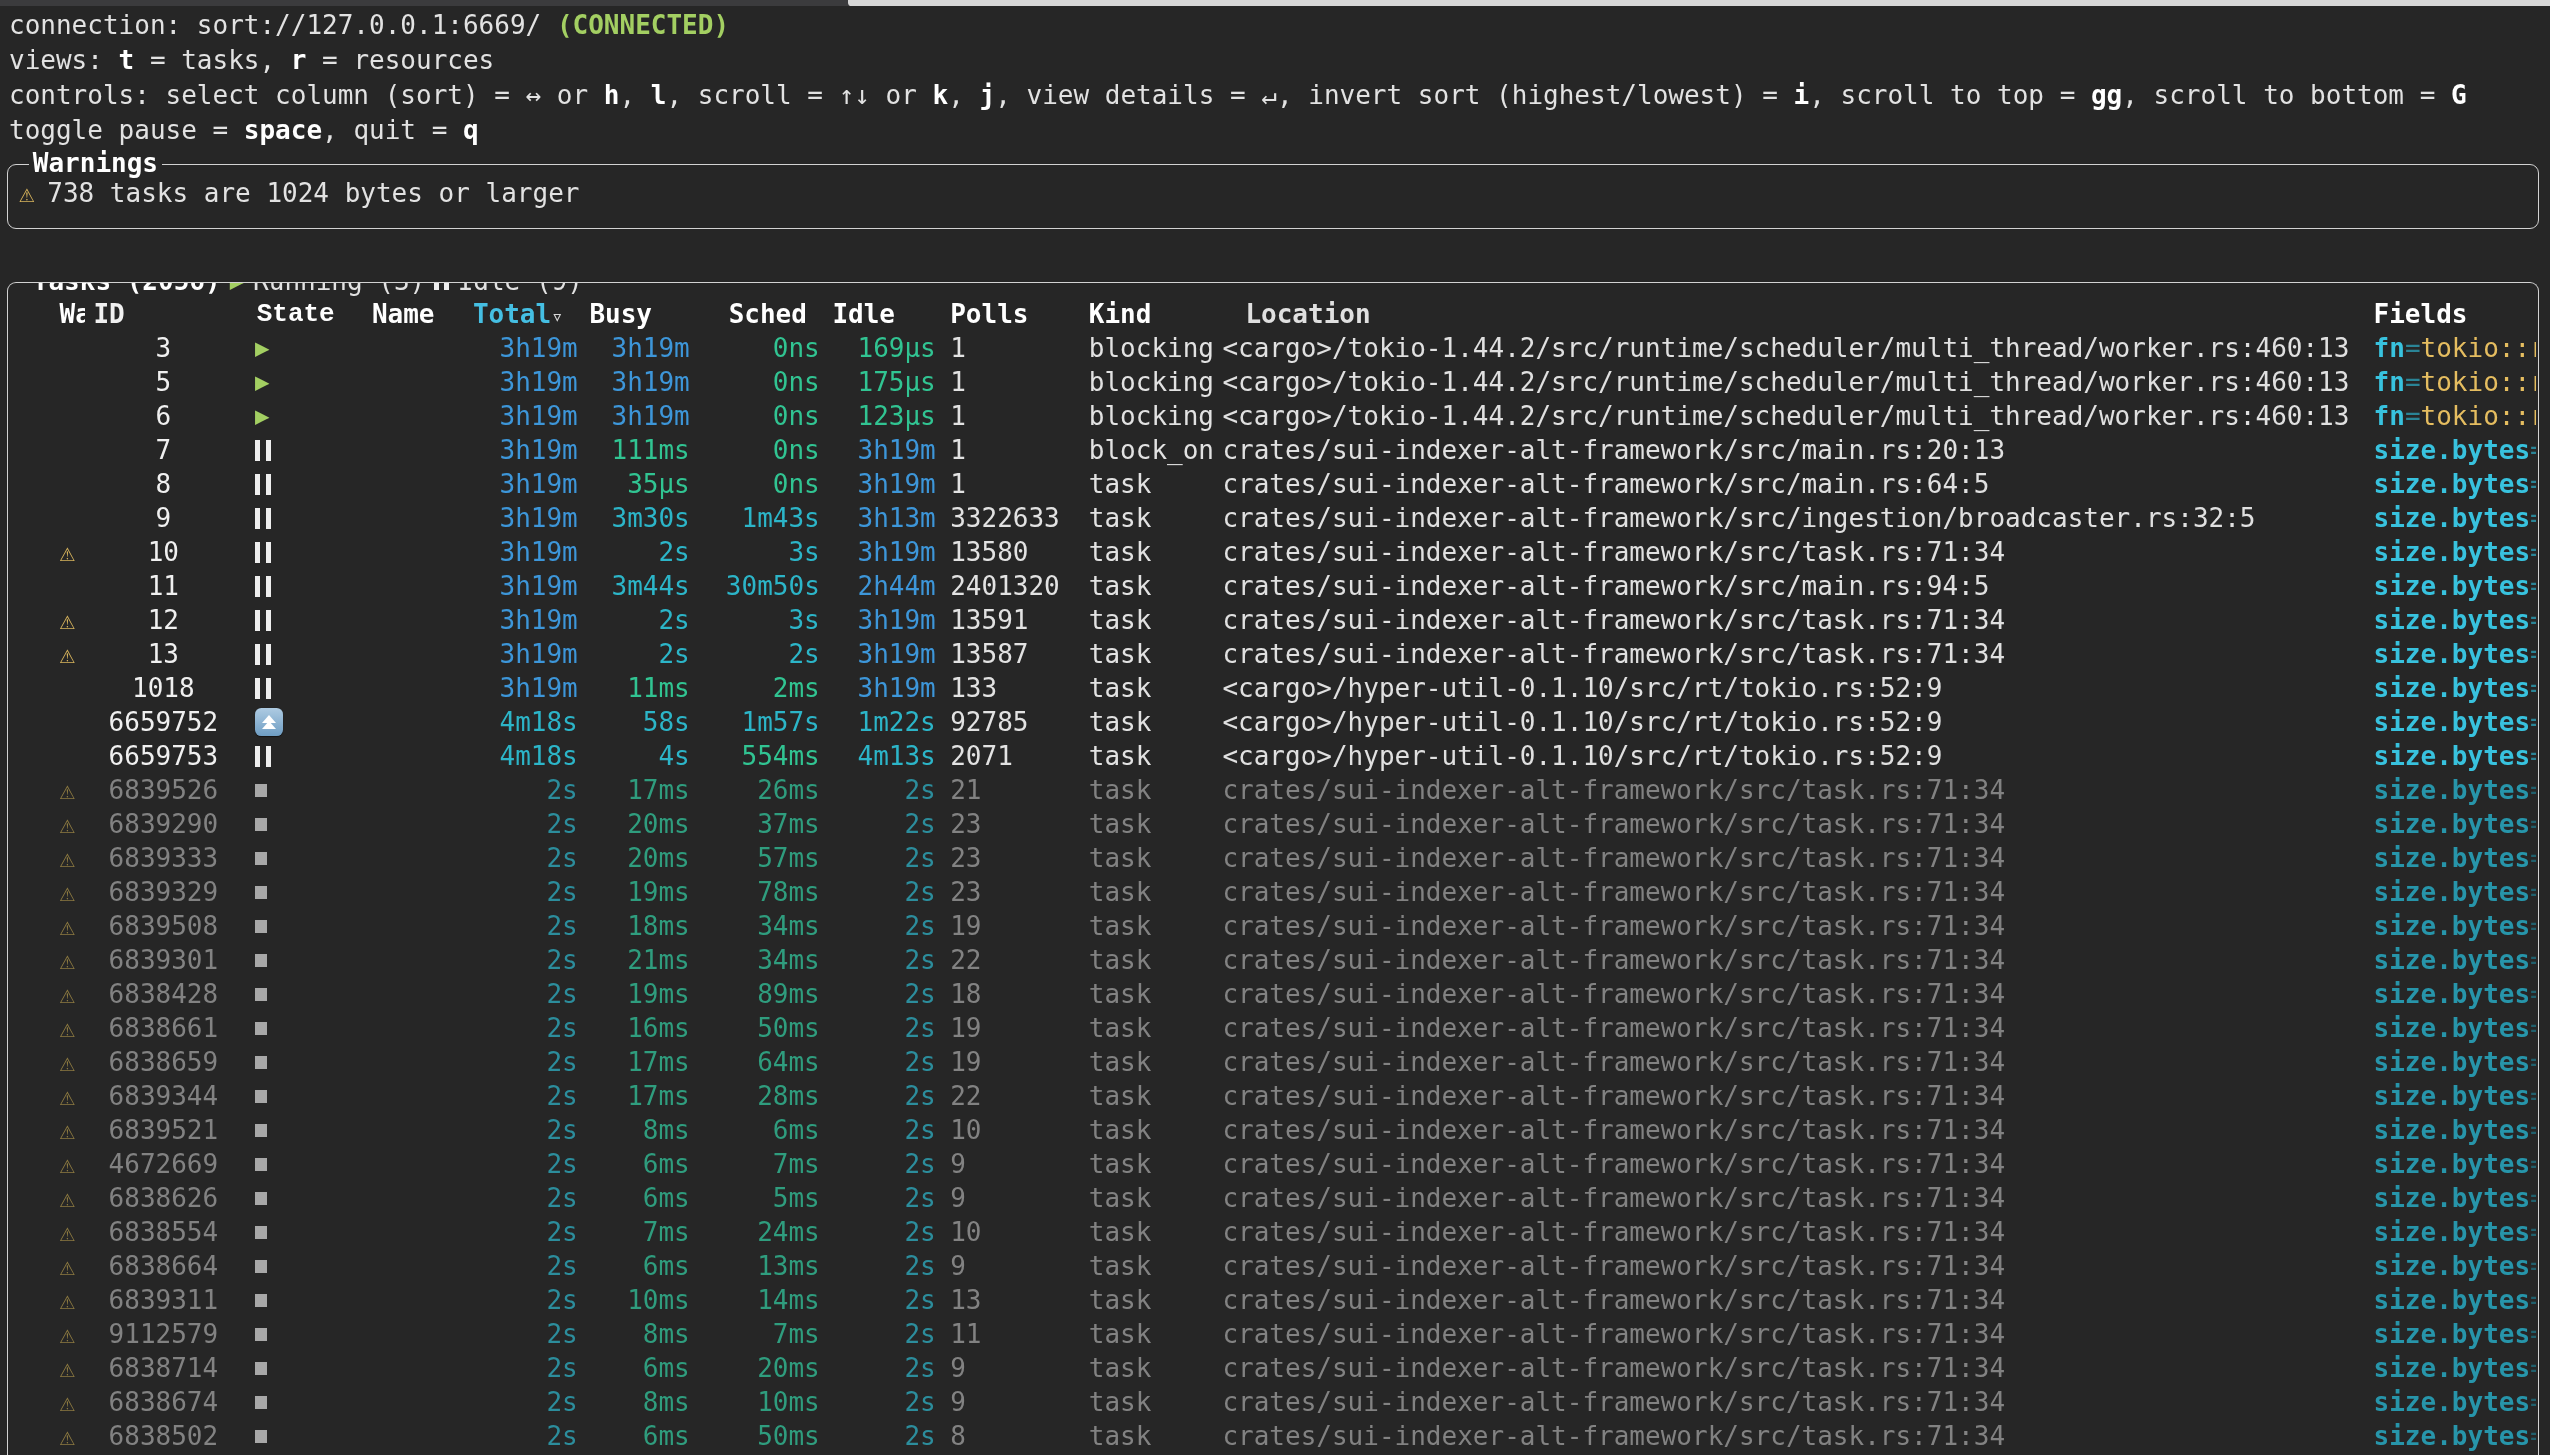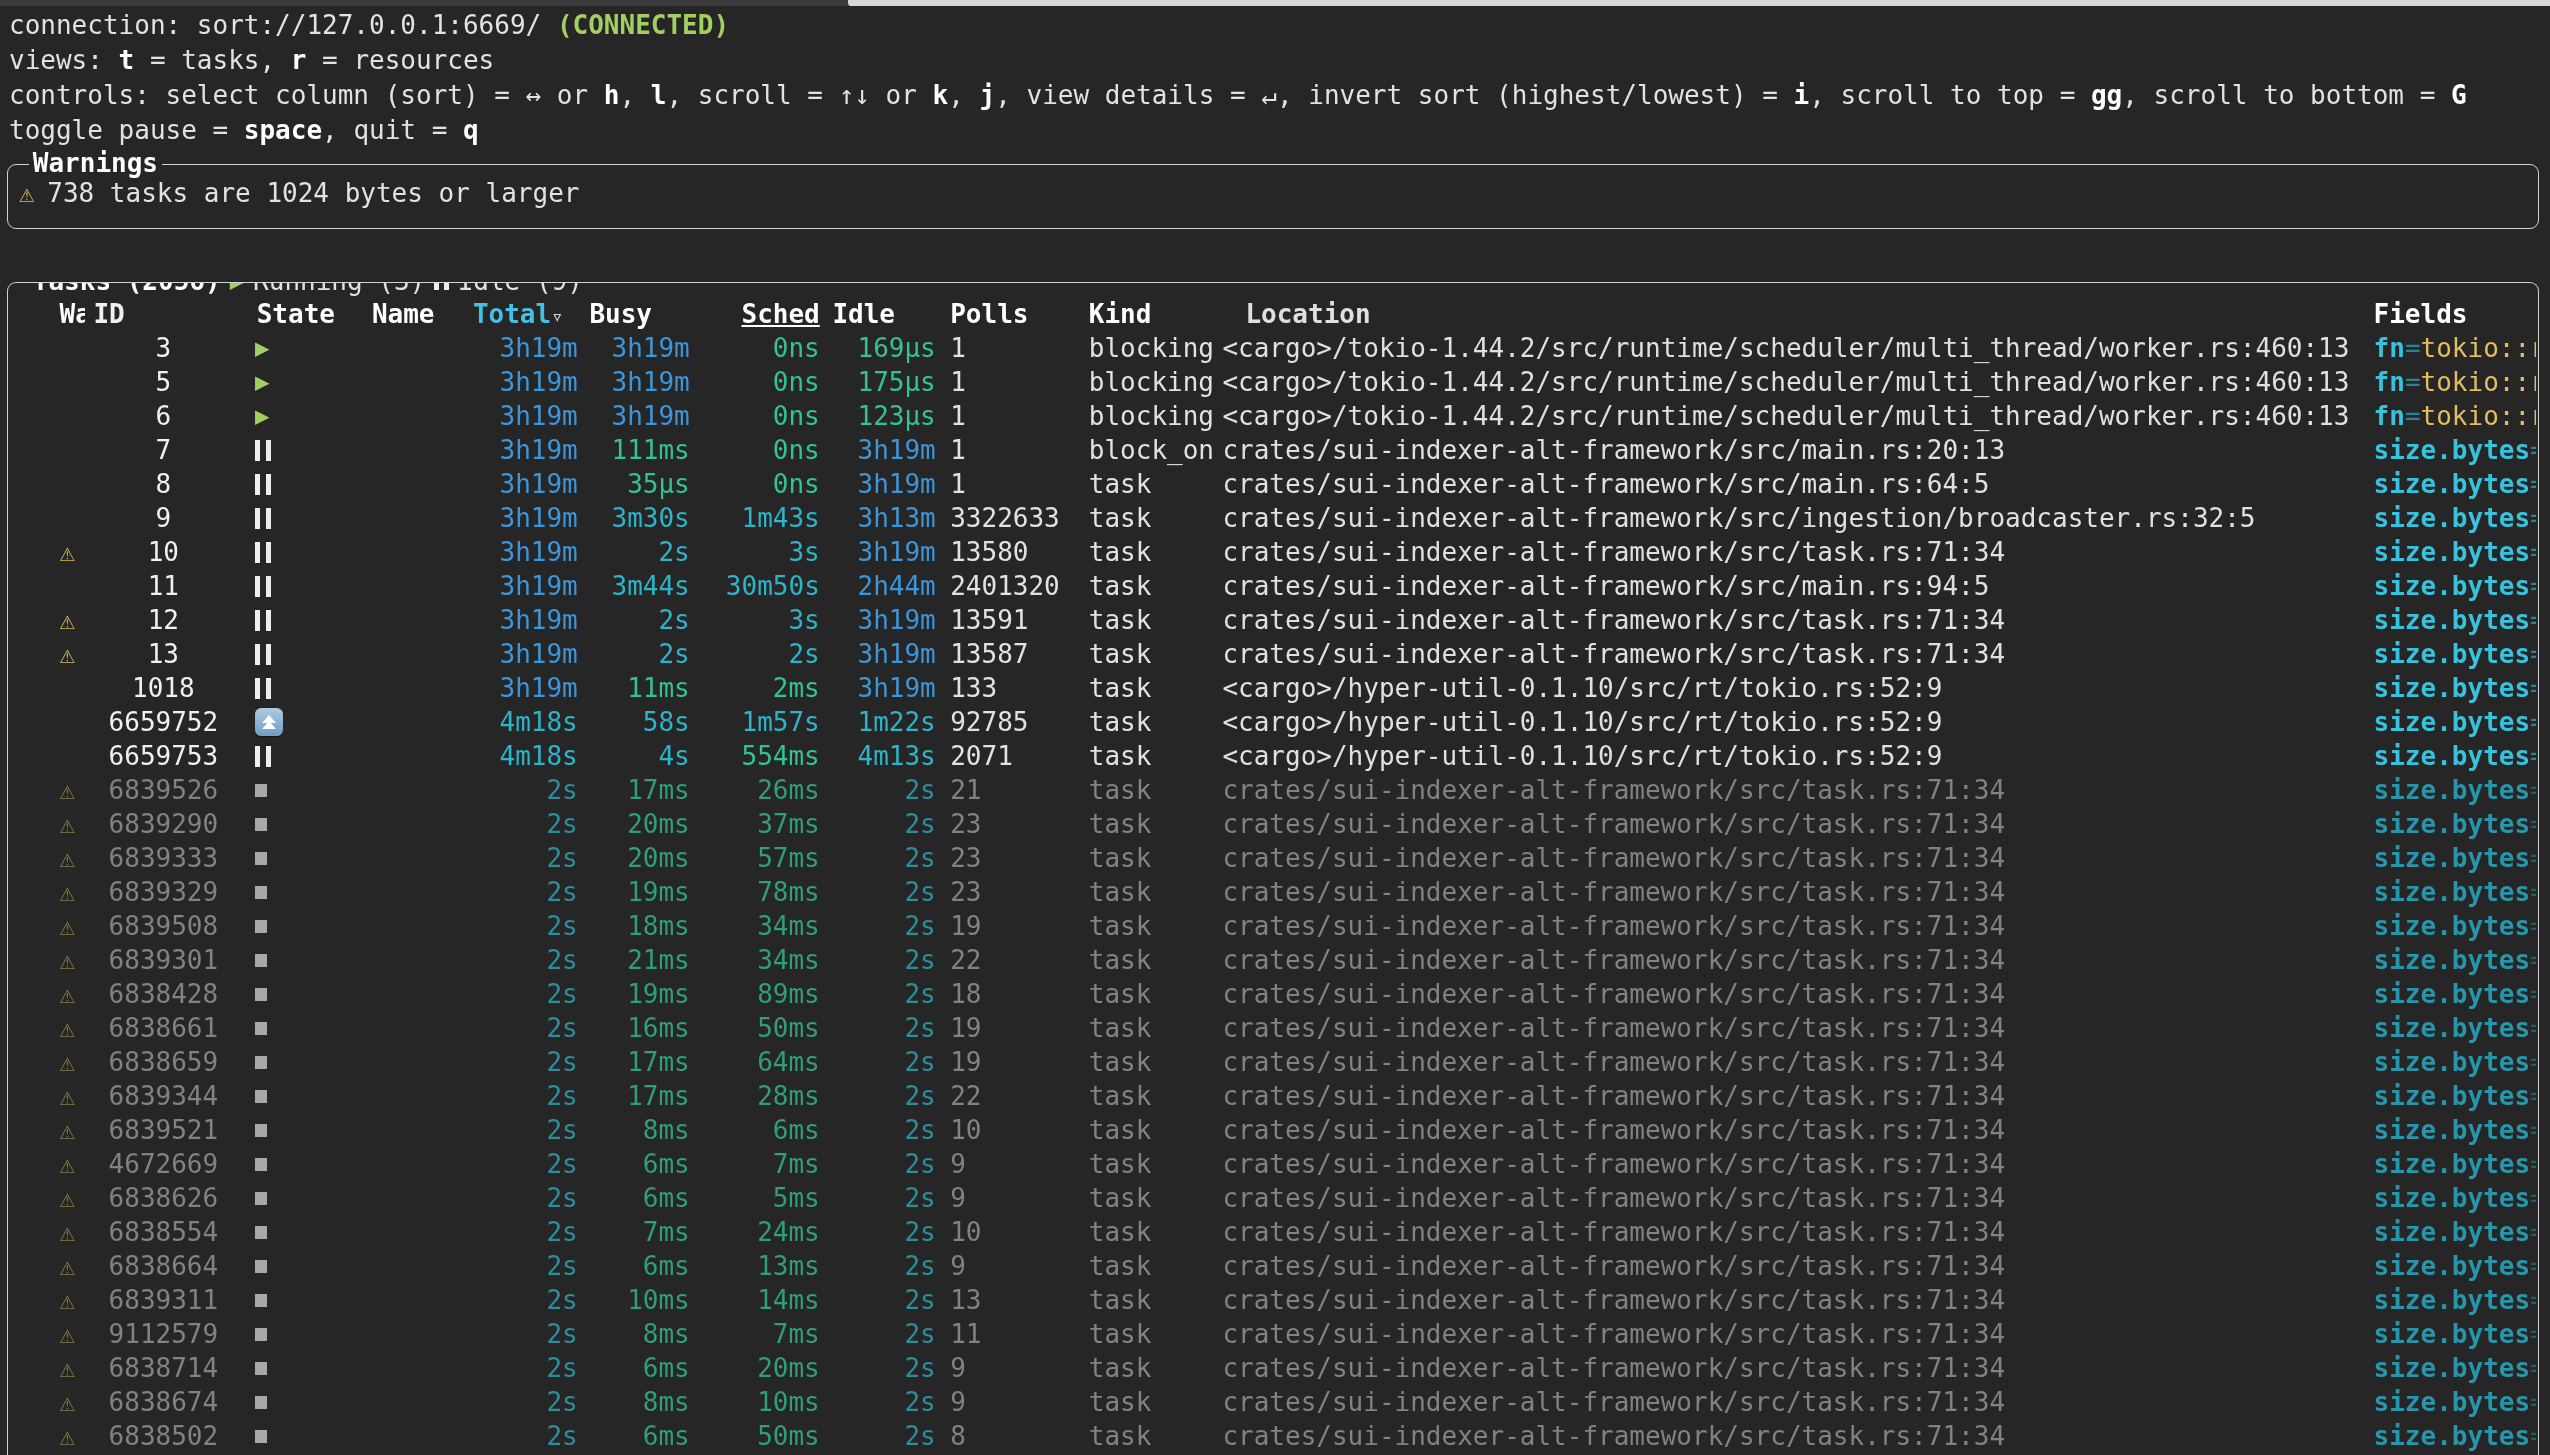--- a/index.html
+++ b/index.html
@@ -45,25 +45,25 @@
   .c{overflow:hidden;}
   .c.warn{padding-left:7.2px;margin-left:37px;}
   .c.id{text-align:center;color:#f0f0f0;}
   .c.state{padding-left:13.5px;display:flex;align-items:center;}
   .c.total,.c.busy,.c.sched,.c.idle{text-align:right;padding-right:3.6px;}
   .c.polls{padding-left:10.8px;}
   .c.kind{padding-left:22.4px;}
   .c.location{padding-left:0;color:#e0e0e0;}
   .c.fields{padding-left:7.2px;}
   .thead .c.id{text-align:left;padding-left:8px;}
-  .thead .c.state{padding-left:15.3px;display:block;}
+  .thead .c.state{padding-left:15.3px;display:block;font-family:Liberation Mono, monospace;}
   .thead .c.name{padding-left:21.5px;}
   .thead .c.total{text-align:left;padding-left:21.5px;}
   .thead .c.busy{text-align:left;padding-left:8px;}
-  .thead .c.sched{text-align:right;padding-left:22.4px;text-decoration:underline;}
+  .thead .c.sched{text-align:center;padding-left:22.4px;}
   .thead .c.idle{text-align:left;padding-left:9px;}
   .thead .c.location{padding-left:23px;}
   .sort-col{color:var(--sorthdr);text-align:center;}
   .sort-ind{color:#d8d8d8;font-weight:normal;font-size:20px;}
 
   .d-h{color:var(--blue);} .d-m{color:var(--cyan);} .d-s{color:var(--sgreen);}
   .wicon{color:var(--yellow);} .wnum{color:#f0f0f0;margin-left:14.4px;}
   .fkey{color:var(--fkey);font-weight:bold;} .feq{color:var(--feq);} .fval{color:var(--fval);}
 
   .trow.dim, .trow.dim .c.id, .trow.dim .c.location{color:var(--dim);}

